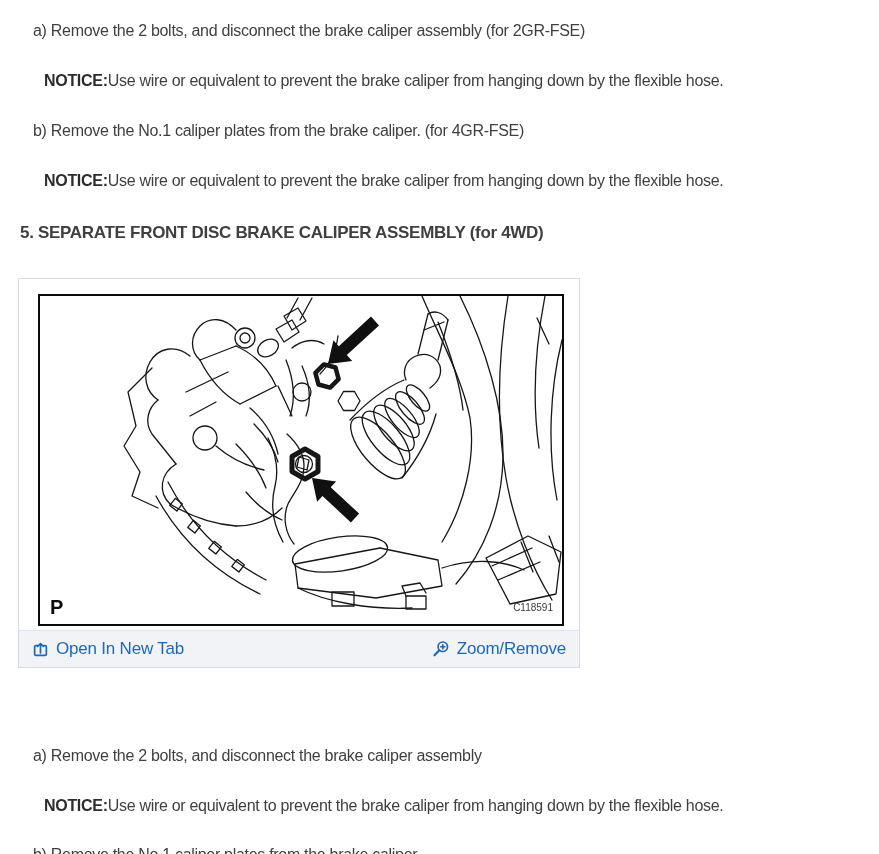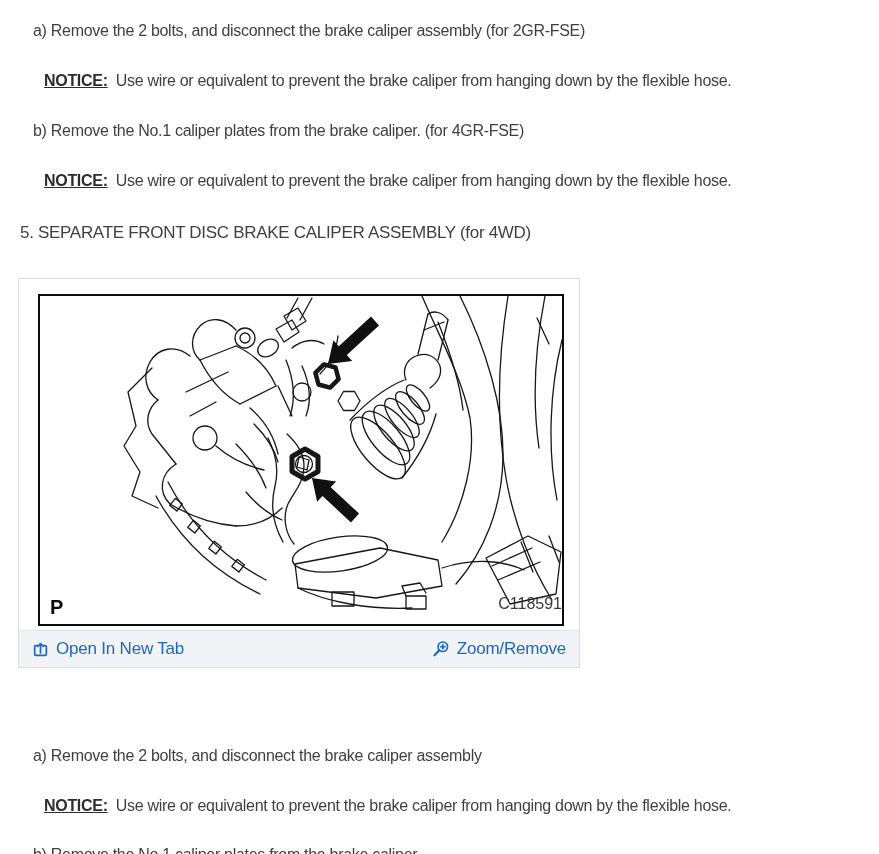--- a/index.html
+++ b/index.html
@@ -15,22 +15,21 @@
   .txt {
     position: absolute;
     font-size: 16px;
     letter-spacing: -0.3px;
     white-space: nowrap;
     color: var(--body-text, #3f3f3f);
   }
   .notice b {
     font-weight: bold;
     color: var(--notice-label, #2d2d2d);
-    margin-right: 8px;
-    text-decoration: underline;
+    margin-right: 0;
   }
   .heading { font-size: 17px; }
 
   
   .figure-widget {
     position: absolute;
     left: 18px; top: 278px;
     width: 562px; height: 390px;
     background: #ffffff;
     border: 1px solid var(--widget-border, #d9dbde);
@@ -41,22 +40,22 @@
     width: 526px; height: 332px;
     border: 2px solid #0b0b0b;
     background: #ffffff;
   }
   .diagram-frame svg { display: block; width: 522px; height: 328px; }
   .corner-label {
     position: absolute; left: 10px; bottom: 5px;
     font-weight: bold; font-size: 20px; color: #0b0b0b;
   }
   .figure-code {
-    position: absolute; right: 0; bottom: 11px;
-    font-size: 16px; color: #3a3a3a; letter-spacing: 0; margin-top: 48px;
+    position: absolute; right: 9px; bottom: 11px;
+    font-size: 10px; color: #3a3a3a; letter-spacing: 0; margin-top: 48px;
   }
   .figure-toolbar {
     position: absolute; left: 0; right: 0; bottom: 0;
     height: 37px;
     background: var(--toolbar-background, #f1f3f6);
     border-top: 1px solid #e2e4e7;
     display: flex; align-items: center; justify-content: space-between;
     padding: 7px 13px;
   }
   .toolbar-link {
@@ -71,21 +70,21 @@
 <body>
 
 <p class="txt" style="left:33px; top:6px;">a) Remove the 2 bolts, and disconnect the brake caliper assembly (for 2GR-FSE)</p>
 <p class="txt notice" style="left:44px; top:56px;">
   <b>NOTICE:</b><span>Use wire or equivalent to prevent the brake caliper from hanging down by the flexible hose.</span>
 </p>
 <p class="txt" style="left:33px; top:106px;">b) Remove the No.1 caliper plates from the brake caliper. (for 4GR-FSE)</p>
 <p class="txt notice" style="left:44px; top:156px;">
   <b>NOTICE:</b><span>Use wire or equivalent to prevent the brake caliper from hanging down by the flexible hose.</span>
 </p>
-<p class="txt heading" style="left:20px; top:206px;">5. SEPARATE FRONT DISC BRAKE CALIPER ASSEMBLY (for 4WD)</p>
+<p class="txt heading" style="left:20px; top:206px;font-weight:bold;">5. SEPARATE FRONT DISC BRAKE CALIPER ASSEMBLY (for 4WD)</p>
 
 <div class="figure-widget">
   <div class="diagram-frame">
     <svg viewBox="0 0 522 328" fill="none" stroke="#161616" stroke-width="1.3" stroke-linecap="round" stroke-linejoin="round">
 
       <g>
         <path d="M258,2 L247,22 M272,2 L260,24"></path>
         <path d="M244,20 l14,-8 8,13 -14,9 z"></path>
         <path d="M236,33 l16,-9 7,12 -15,10 z"></path>
         <ellipse cx="228" cy="52" rx="11" ry="8" transform="rotate(-30 228 52)"></ellipse>

